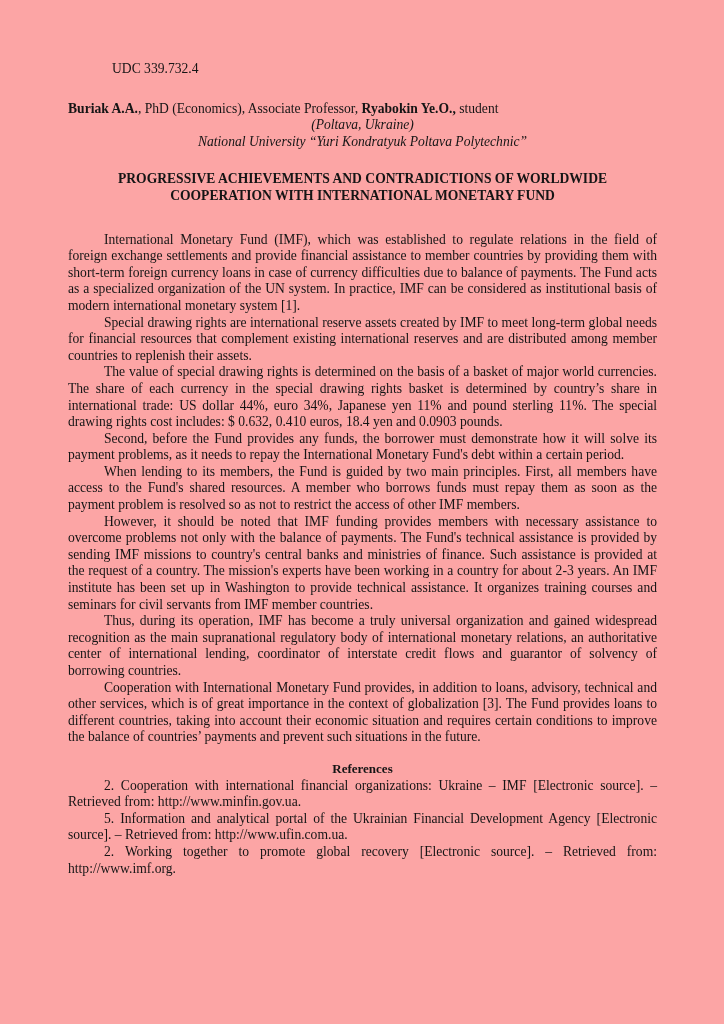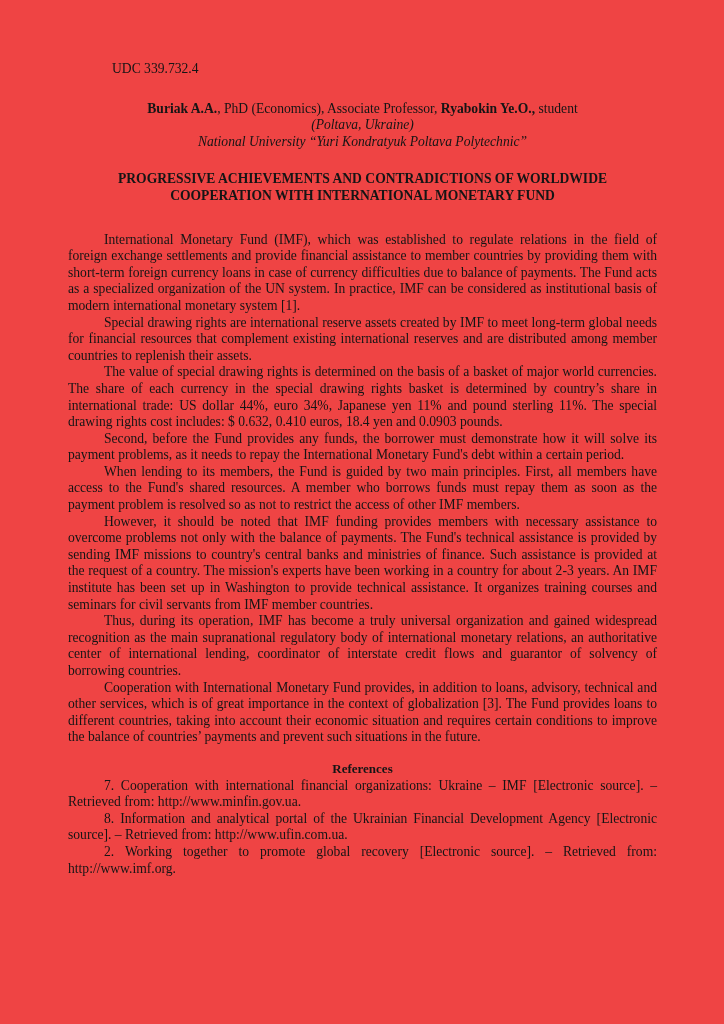--- a/index.html
+++ b/index.html
@@ -5,33 +5,33 @@
   html, body {
     margin: 0;
     padding: 0;
     background: #ffffff;
   }
   .page {
     position: relative;
     width: 724px;
     height: 1024px;
     box-sizing: border-box;
-    background: #ef4444;
+    background: #fca5a5;
     padding: 61px 67px 0 68px;
     font-family: "Liberation Serif", "DejaVu Serif", serif;
     font-size: 13.6px;
     line-height: 16.6px;
     color: #151515;
     overflow: hidden;
   }
   .udc {
     margin: 0 0 23px 44px;
   }
   .byline {
-    text-align: center;
+    text-align: left;
   }
   .bold {
     font-weight: bold;
   }
   .centered-italic {
     text-align: center;
     font-style: italic;
   }
   .paper-title {
     font-size: 13.6px;
@@ -72,17 +72,17 @@
   <p class="body-par">Special drawing rights are international reserve assets created by IMF to meet long-term global needs for financial resources that complement existing international reserves and are distributed among member countries to replenish their assets.</p>
   <p class="body-par">The value of special drawing rights is determined on the basis of a basket of major world currencies. The share of each currency in the special drawing rights basket is determined by country’s share in international trade: US dollar 44%, euro 34%, Japanese yen 11% and pound sterling 11%. The special drawing rights cost includes: $ 0.632, 0.410 euros, 18.4 yen and 0.0903 pounds.</p>
   <p class="body-par">Second, before the Fund provides any funds, the borrower must demonstrate how it will solve its payment problems, as it needs to repay the International Monetary Fund's debt within a certain period.</p>
   <p class="body-par">When lending to its members, the Fund is guided by two main principles. First, all members have access to the Fund's shared resources. A member who borrows funds must repay them as soon as the payment problem is resolved so as not to restrict the access of other IMF members.</p>
   <p class="body-par">However, it should be noted that IMF funding provides members with necessary assistance to overcome problems not only with the balance of payments. The Fund's technical assistance is provided by sending IMF missions to country's central banks and ministries of finance. Such assistance is provided at the request of a country. The mission's experts have been working in a country for about 2-3 years. An IMF institute has been set up in Washington to provide technical assistance. It organizes training courses and seminars for civil servants from IMF member countries.</p>
   <p class="body-par">Thus, during its operation, IMF has become a truly universal organization and gained widespread recognition as the main supranational regulatory body of international monetary relations, an authoritative center of international lending, coordinator of interstate credit flows and guarantor of solvency of borrowing countries.</p>
   <p class="body-par">Cooperation with International Monetary Fund provides, in addition to loans, advisory, technical and other services, which is of great importance in the context of globalization [3]. The Fund provides loans to different countries, taking into account their economic situation and requires certain conditions to improve the balance of countries’ payments and prevent such situations in the future.</p>
 
   <h2 class="refs-heading">References</h2>
 
-  <p class="body-par">7. Cooperation with international financial organizations: Ukraine – IMF [Electronic source]. – Retrieved from: http://www.minfin.gov.ua.</p>
-  <p class="body-par">8. Information and analytical portal of the Ukrainian Financial Development Agency [Electronic source]. – Retrieved from: http://www.ufin.com.ua.</p>
+  <p class="body-par">2. Cooperation with international financial organizations: Ukraine – IMF [Electronic source]. – Retrieved from: http://www.minfin.gov.ua.</p>
+  <p class="body-par">5. Information and analytical portal of the Ukrainian Financial Development Agency [Electronic source]. – Retrieved from: http://www.ufin.com.ua.</p>
   <p class="body-par">2. Working together to promote global recovery [Electronic source]. – Retrieved from: http://www.imf.org.</p>
 
 </div>
 
 </body></html>

